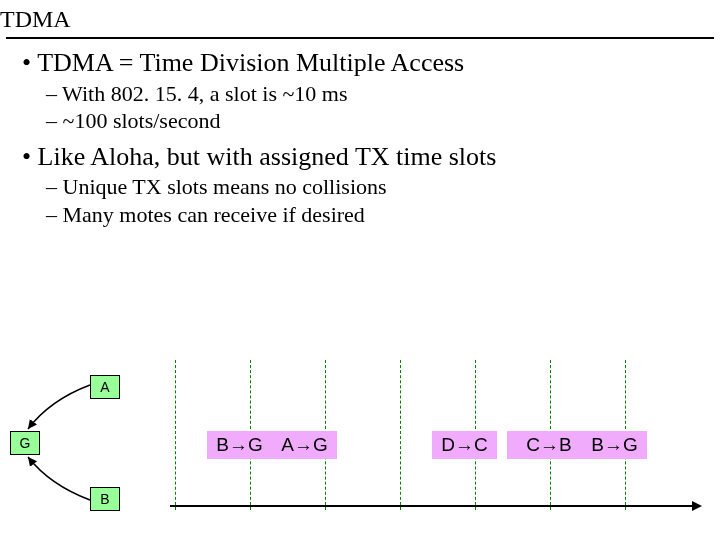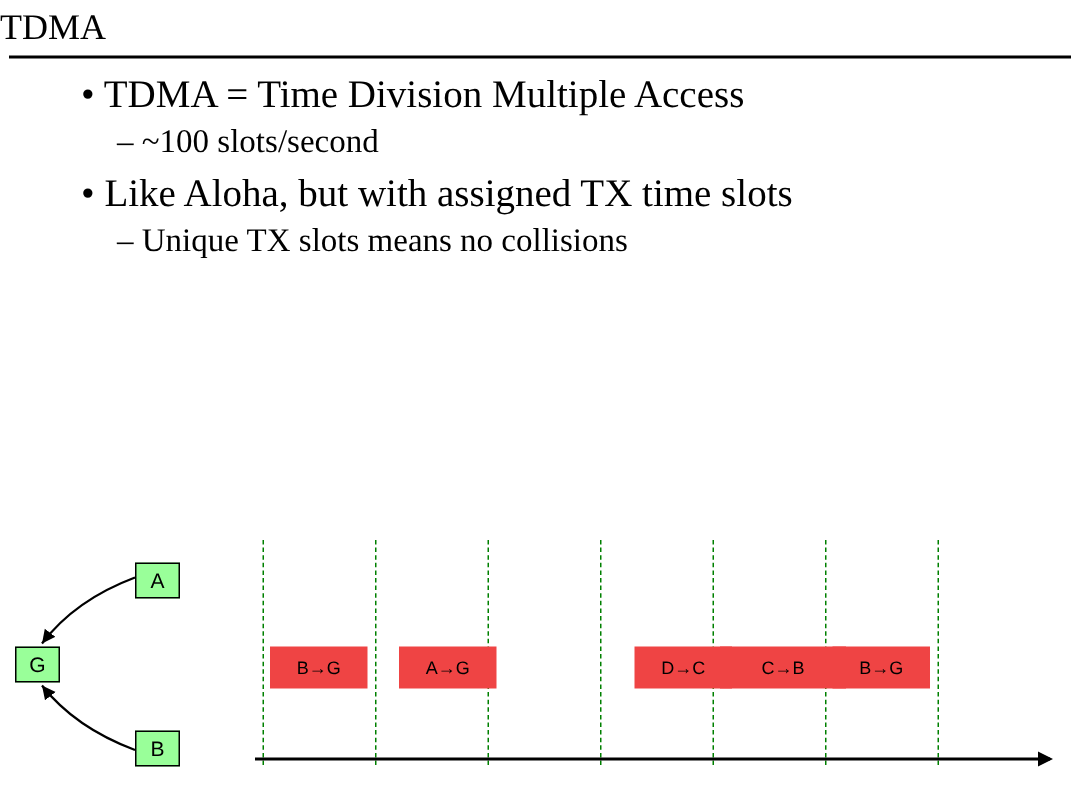--- a/index.html
+++ b/index.html
@@ -14,21 +14,21 @@
   }
   .title {
     font-size: 24px;
     padding: 6px 0 4px 0;
   }
   .title-underline {
     border-bottom: 2px solid #000;
     margin: 0 6px 8px 6px;
   }
   .content {
-    padding: 0 40px;
+    padding: 0 8px;
   }
   ul.top {
     list-style: none;
     padding-left: 14px;
     font-size: 26px;
     line-height: 1.25;
   }
   ul.top > li::before {
     content: "• ";
   }
@@ -60,28 +60,29 @@
     display: flex;
     align-items: center;
     justify-content: center;
   }
   .node-a { left: 90px; top: 20px; }
   .node-g { left: 10px; top: 76px; }
   .node-b { left: 90px; top: 132px; }
   .slot-box {
     position: absolute;
     height: 28px;
-    background: #ef4444;
+    background: #f0abfc;
     font-family: Arial, Helvetica, sans-serif;
-    font-size: 12px;
+    font-size: 19px;
     display: flex;
     align-items: center;
     justify-content: center;
     top: 76px;
     white-space: nowrap;
+    margin-left: 27px;
   }
   .axis {
     position: absolute;
     left: 170px;
     top: 150px;
     width: 530px;
     height: 2px;
     background: #000;
   }
   .axis::after {
@@ -111,27 +112,29 @@
 <body>
 
 <div class="title">TDMA</div>
 <div class="title-underline"></div>
 
 <div class="content">
   <ul class="top">
     <li>TDMA = Time Division Multiple Access</li>
   </ul>
   <ul class="sub">
+    <li>With 802. 15. 4, a slot is ~10 ms</li>
     <li>~100 slots/second</li>
   </ul>
   <ul class="top">
     <li>Like Aloha, but with assigned TX time slots</li>
   </ul>
   <ul class="sub">
     <li>Unique TX slots means no collisions</li>
+    <li>Many motes can receive if desired</li>
   </ul>
 </div>
 
 <div class="diagram">
 
   <svg class="links">
     <defs>
       <marker id="arr" markerWidth="8" markerHeight="8" refX="6" refY="3" orient="auto">
         <path d="M0,0 L6,3 L0,6 Z" fill="#000"></path>
       </marker>
@@ -146,19 +149,19 @@
 
   <div class="tick" style="left:175px"></div>
   <div class="tick" style="left:250px"></div>
   <div class="tick" style="left:325px"></div>
   <div class="tick" style="left:400px"></div>
   <div class="tick" style="left:475px"></div>
   <div class="tick" style="left:550px"></div>
   <div class="tick" style="left:625px"></div>
 
   <div class="slot-box" style="left:180px;width:65px">B→G</div>
-  <div class="slot-box" style="left:266px;width:65px">A→G</div>
-  <div class="slot-box" style="left:423px;width:65px">D→C</div>
+  <div class="slot-box" style="left:245px;width:65px">A→G</div>
+  <div class="slot-box" style="left:405px;width:65px">D→C</div>
   <div class="slot-box" style="left:480px;width:84px">C→B</div>
   <div class="slot-box" style="left:555px;width:65px">B→G</div>
 
   <div class="axis"></div>
 </div>
 
 </body></html>

